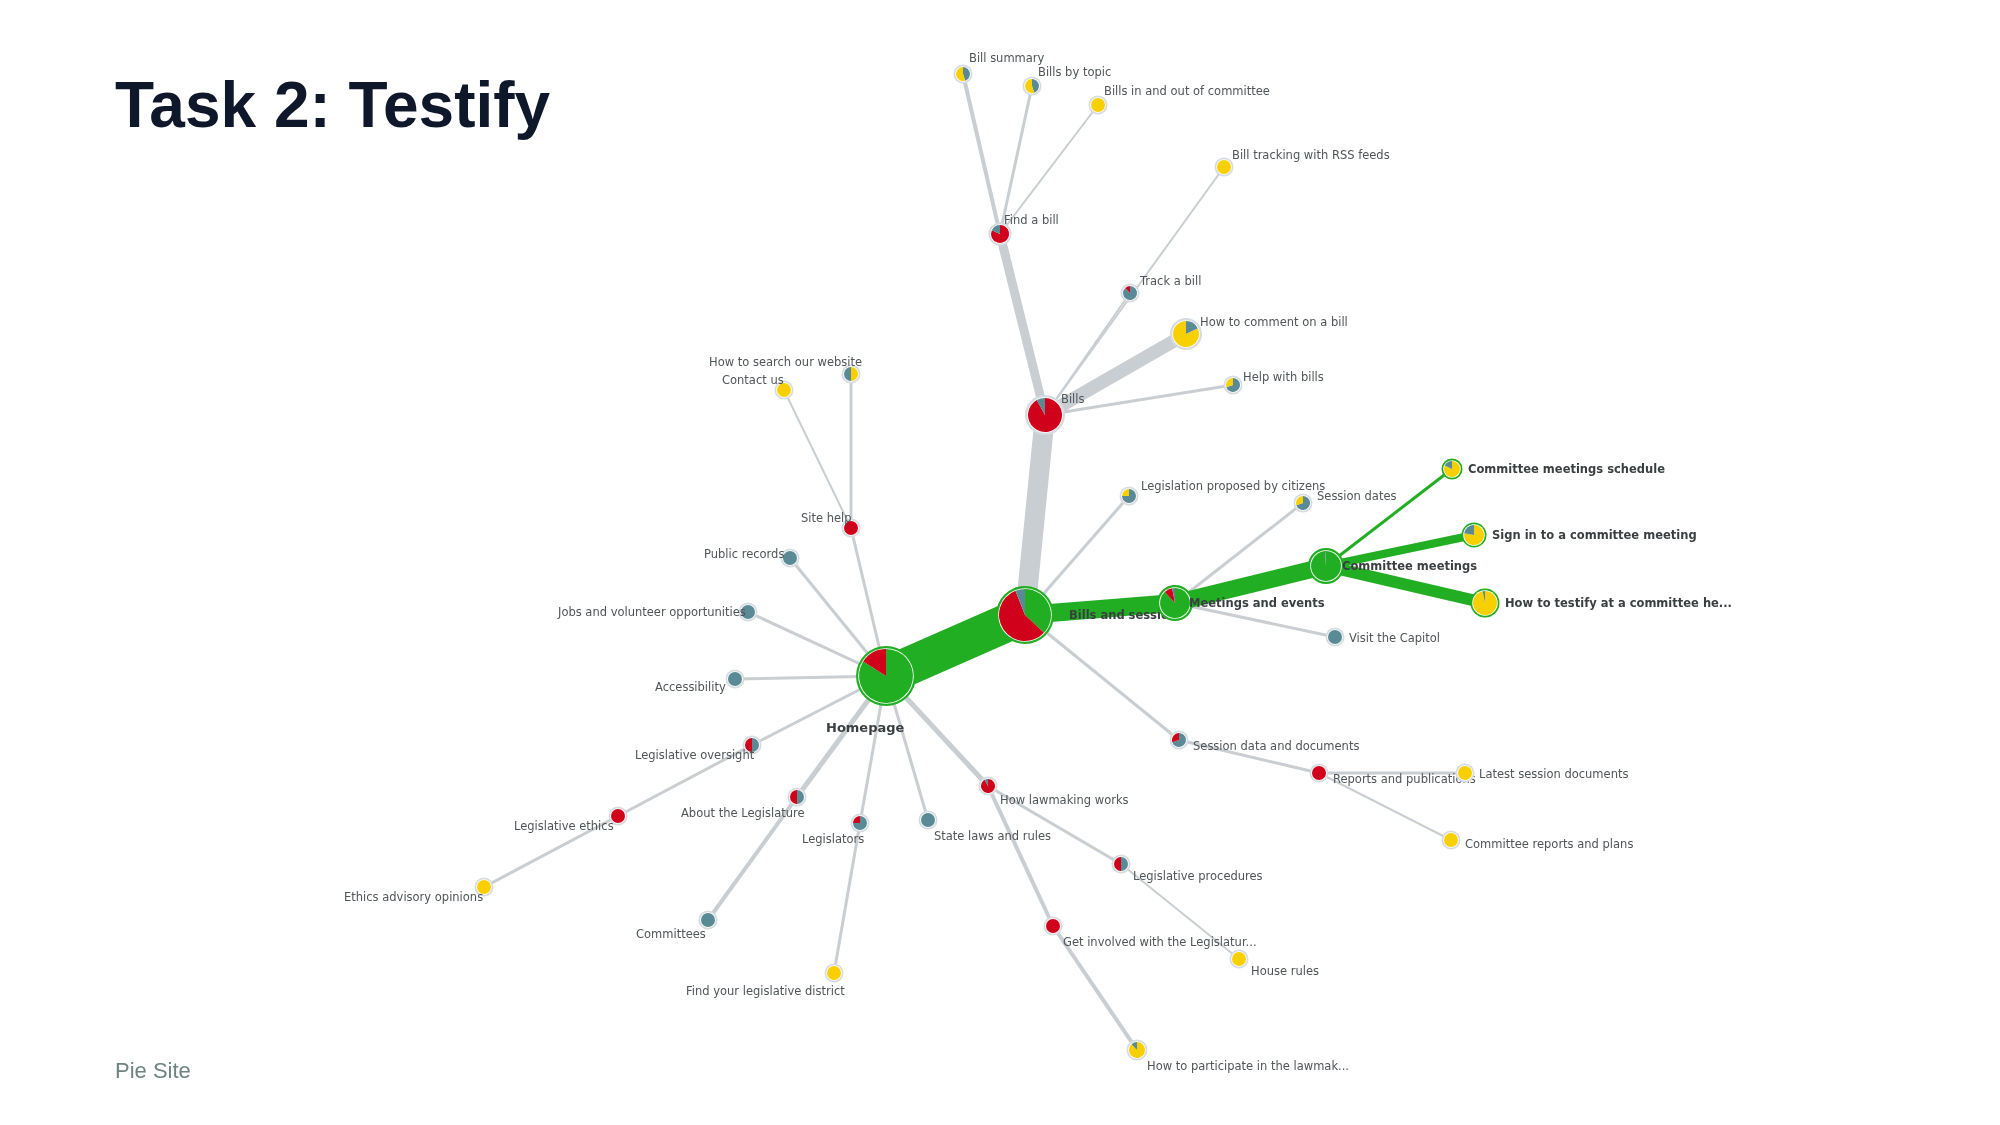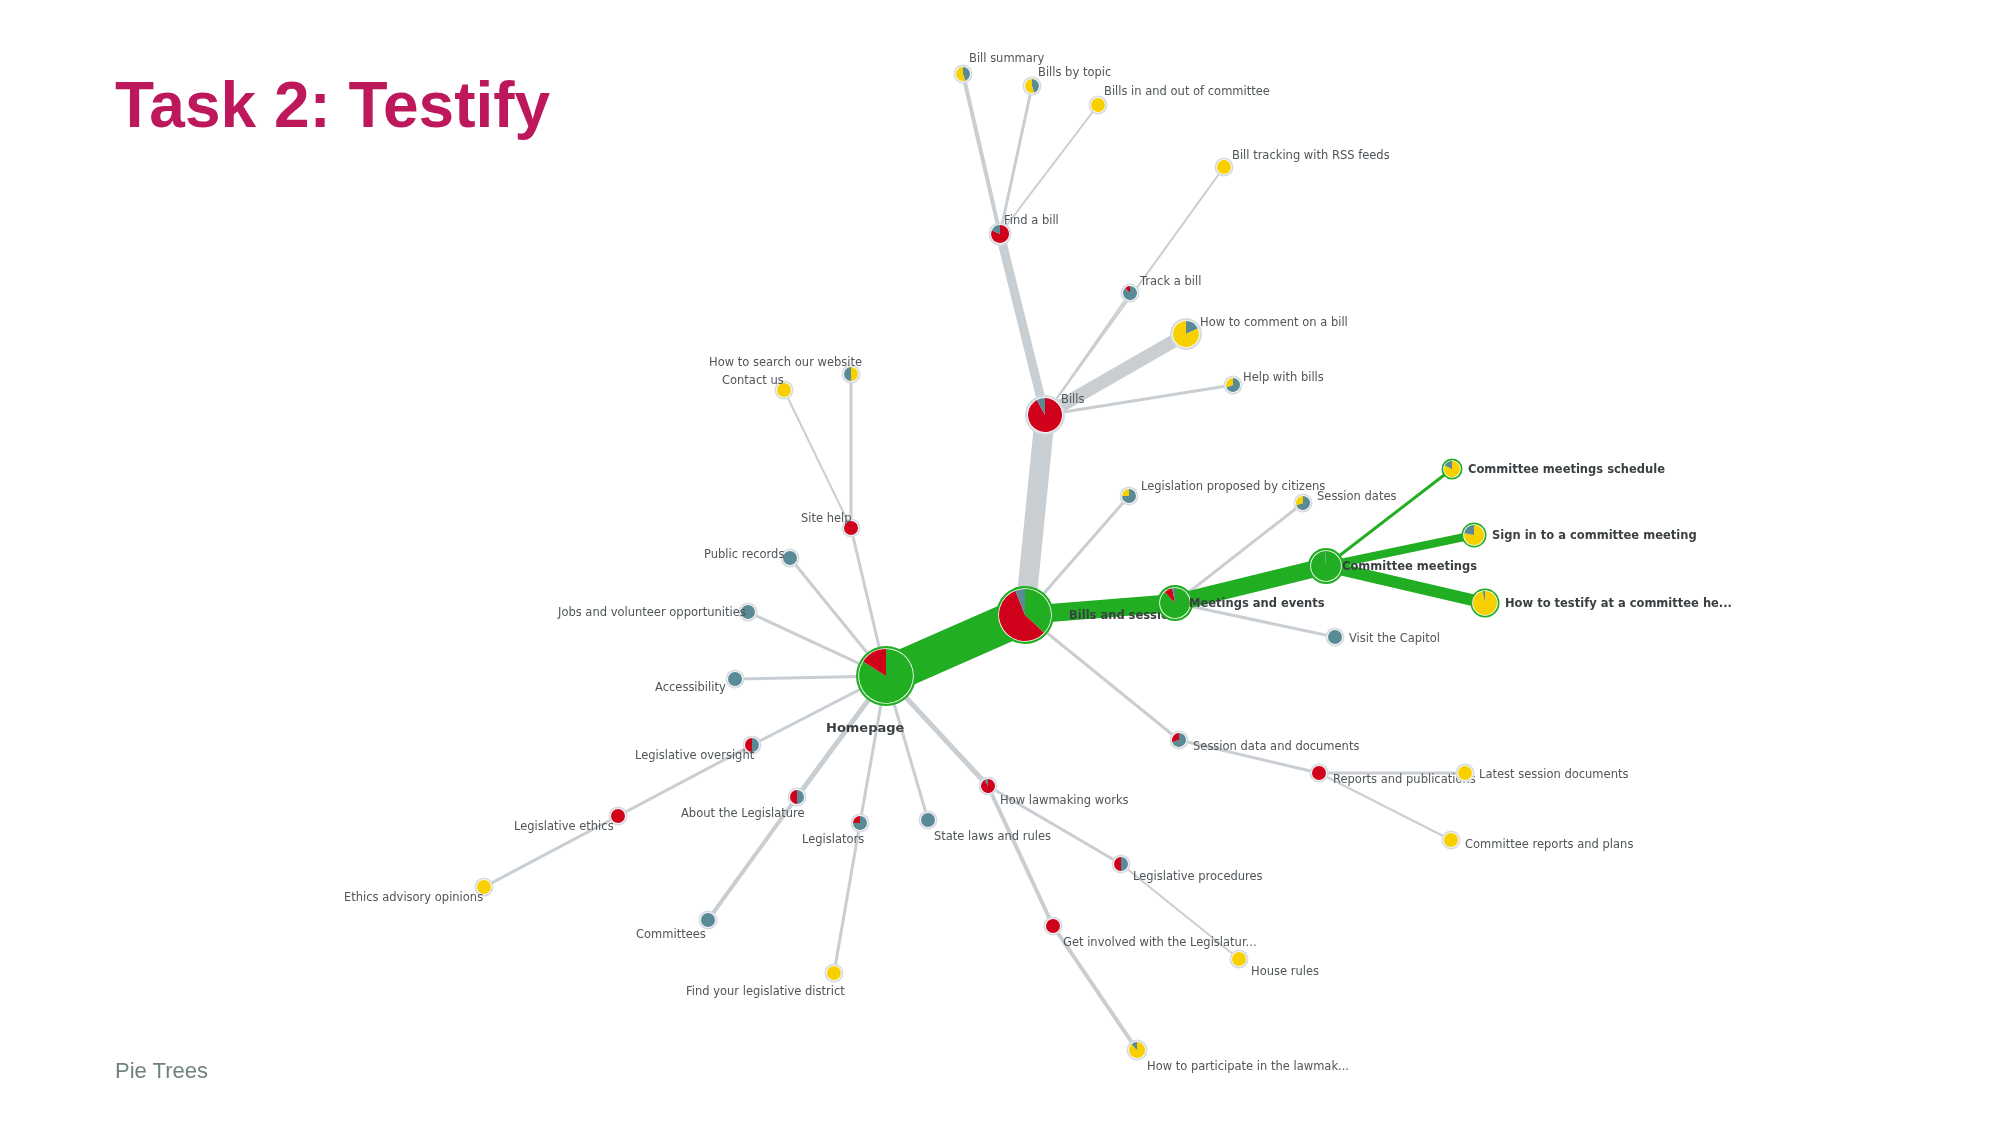--- a/index.html
+++ b/index.html
@@ -1,17 +1,17 @@
 <!DOCTYPE html>
 <html><head>
 <meta charset="utf-8">
 <style>
   html,body{margin:0;padding:0;background:#ffffff;}
   body{width:2000px;height:1125px;position:relative;overflow:hidden;font-family:"Liberation Sans",sans-serif;}
-  .title{position:absolute;left:115px;top:68px;font-size:64px;font-weight:bold;color:#be185d;font-family:"Liberation Sans",sans-serif;letter-spacing:0px;text-align:right;}
+  .title{position:absolute;left:115px;top:68px;font-size:64px;font-weight:bold;color:#0f172a;font-family:"Liberation Sans",sans-serif;letter-spacing:0px;text-align:right;}
   .footer{position:absolute;left:115px;top:1058px;font-size:22px;color:#6e8380;font-family:"Liberation Sans",sans-serif;}
   svg{position:absolute;left:0;top:0;}
   .lbl{font-family:"DejaVu Sans",sans-serif;font-size:11.5px;fill:#4f5558;}
   .lbl.bold{font-weight:bold;fill:#3a3f42;}
 </style>
 </head>
 <body>
 
 <div class="title">Task 2: Testify</div>
 
@@ -418,13 +418,13 @@
         <circle cx="851" cy="374" r="7.8" fill="#ffffff"></circle>
         <g>
           <path d="M851,374 L851,367 A7,7 0 0 1 851,381 Z" fill="#f8d000"></path>
           <path d="M851,374 L851,381 A7,7 0 0 1 851,367 Z" fill="#5a8a96"></path>
         </g>
         <text x="709" y="366" class="lbl">How to search our website</text>
       </g>
     </g>
 </svg>
 
-<div class="footer">Pie Trees</div>
+<div class="footer">Pie Site</div>
 
 </body></html>

